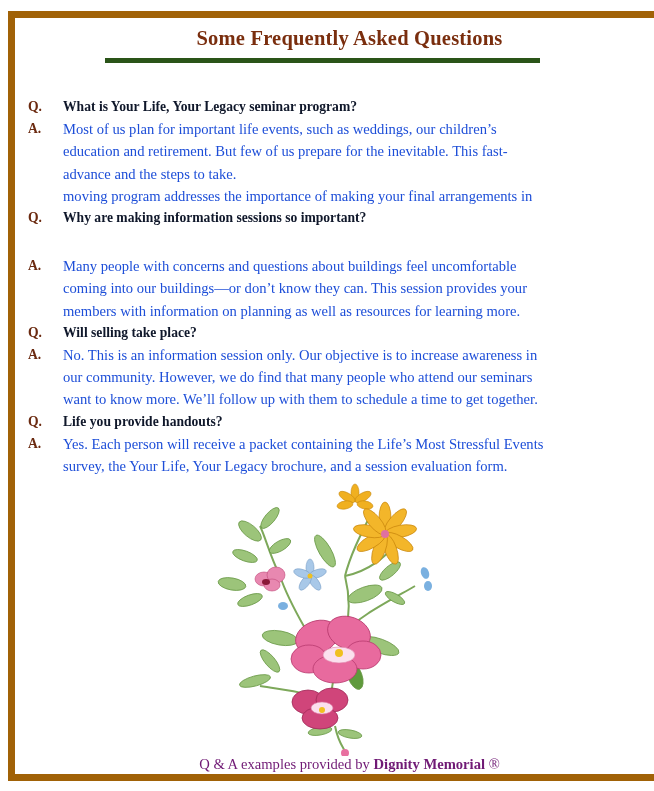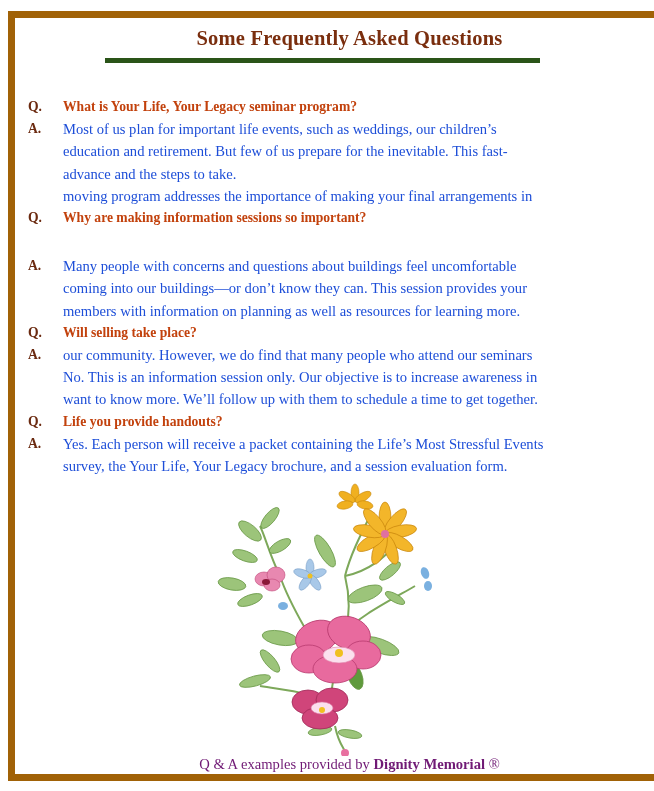--- a/index.html
+++ b/index.html
@@ -59,21 +59,21 @@
       align-items: flex-start;
     }
     .label {
       width: 35px;
       flex: 0 0 35px;
       font-weight: bold;
       color: #6b2a10;
     }
     .q-text {
       font-weight: bold;
-      color: #c2410c;
+      color: #0f172a;
     }
     .a-text {
       color: #1d4ed8;
       font-size: 14.6px;
     }
     .gap {
       height: 22px;
     }
     .flowers {
       position: absolute;
@@ -133,22 +133,22 @@
       </div>
     </div>
 
     <div class="row">
       <span class="label">Q.</span>
       <span class="q-text">Will selling take place?</span>
     </div>
     <div class="row">
       <span class="label">A.</span>
       <div class="a-text">
+        <div>No. This is an information session only. Our objective is to increase awareness in</div>
         <div>our community. However, we do find that many people who attend our seminars</div>
-        <div>No. This is an information session only. Our objective is to increase awareness in</div>
         <div>want to know more. We’ll follow up with them to schedule a time to get together.</div>
       </div>
     </div>
 
     <div class="row">
       <span class="label">Q.</span>
       <span class="q-text">Life you provide handouts?</span>
     </div>
     <div class="row">
       <span class="label">A.</span>

